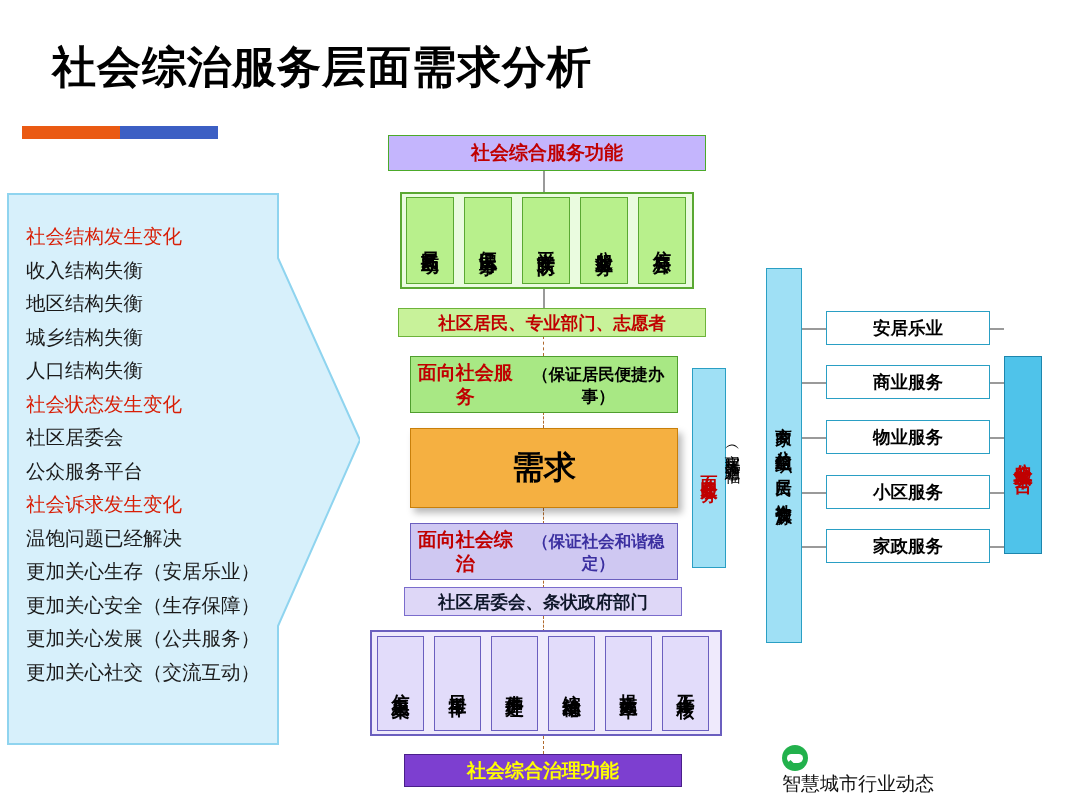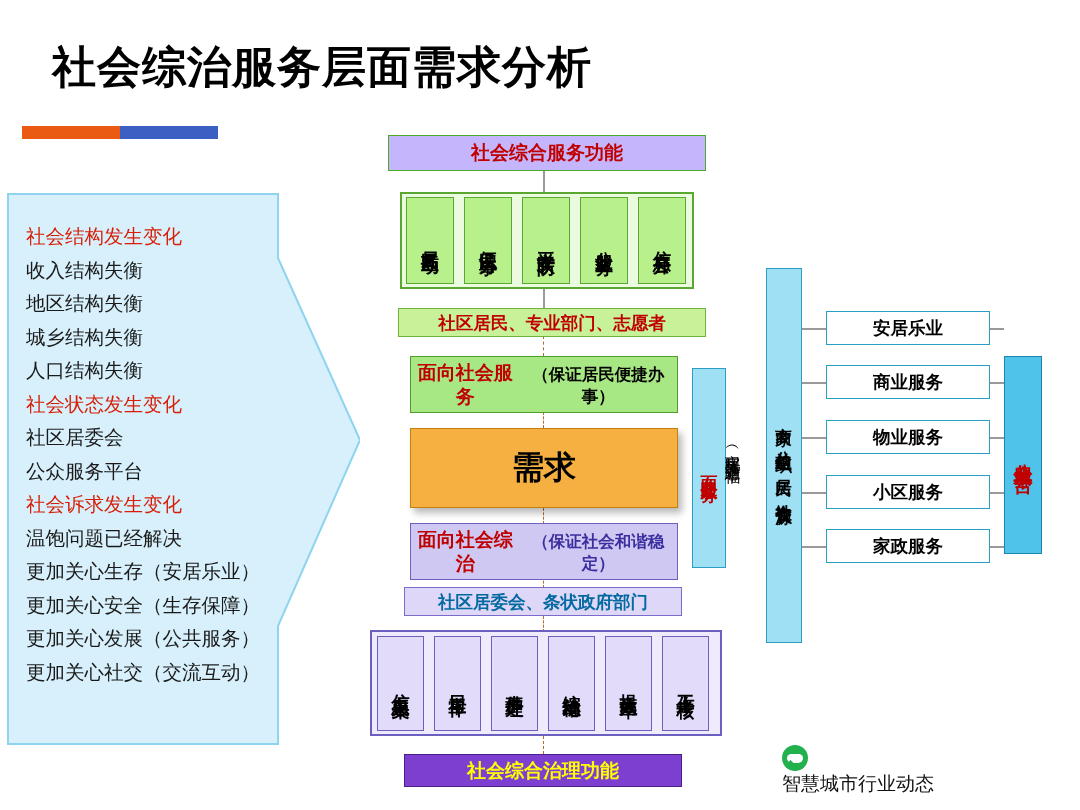--- a/index.html
+++ b/index.html
@@ -47,21 +47,21 @@
   .g-small { background:#b8f08c; border:1px solid #5aa832; color:#000; font-size:18px; }
   .g-band { background:#c8f29a; border:1px solid #6db33a; color:#c00000; font-size:17.5px; }
   .g-mid { background:#a8e884; border:1px solid #4f9e2e; color:#000; }
 
   
   .o-need { background:#f5b041; border:1px solid #c87f0a; color:#000; font-size:32px;
             box-shadow:4px 5px 7px rgba(0,0,0,0.28); }
 
   
   .p-mid { background:#cfc8f2; border:1px solid #6b5fbf; color:#3b2fa0; }
-  .p-band { background:#ded7f7; border:1px solid #7a6ccc; color:#0369a1; font-size:17.5px; }
+  .p-band { background:#ded7f7; border:1px solid #7a6ccc; color:#0f172a; font-size:17.5px; }
   .p-small { background:#e2dcfa; border:1px solid #6b5fbf; color:#000; font-size:18px; }
   .p-foot { background:#7d3fd0; border:1px solid #4a1f8a; color:#ffff00; font-size:19px; }
   .p-outline { position:absolute; border:2px solid #6b5fbf; background:#efeafc; }
 
   
   .b-vert { background:#9fe0f5; border:1px solid #2a9fc4; color:#000; }
   .b-item { background:#ffffff; border:1px solid #2a9fc4; color:#000; font-size:17.5px; }
   .b-plat { background:#4fc3ea; border:1px solid #1d86ad; color:#c00000; }
 
   

